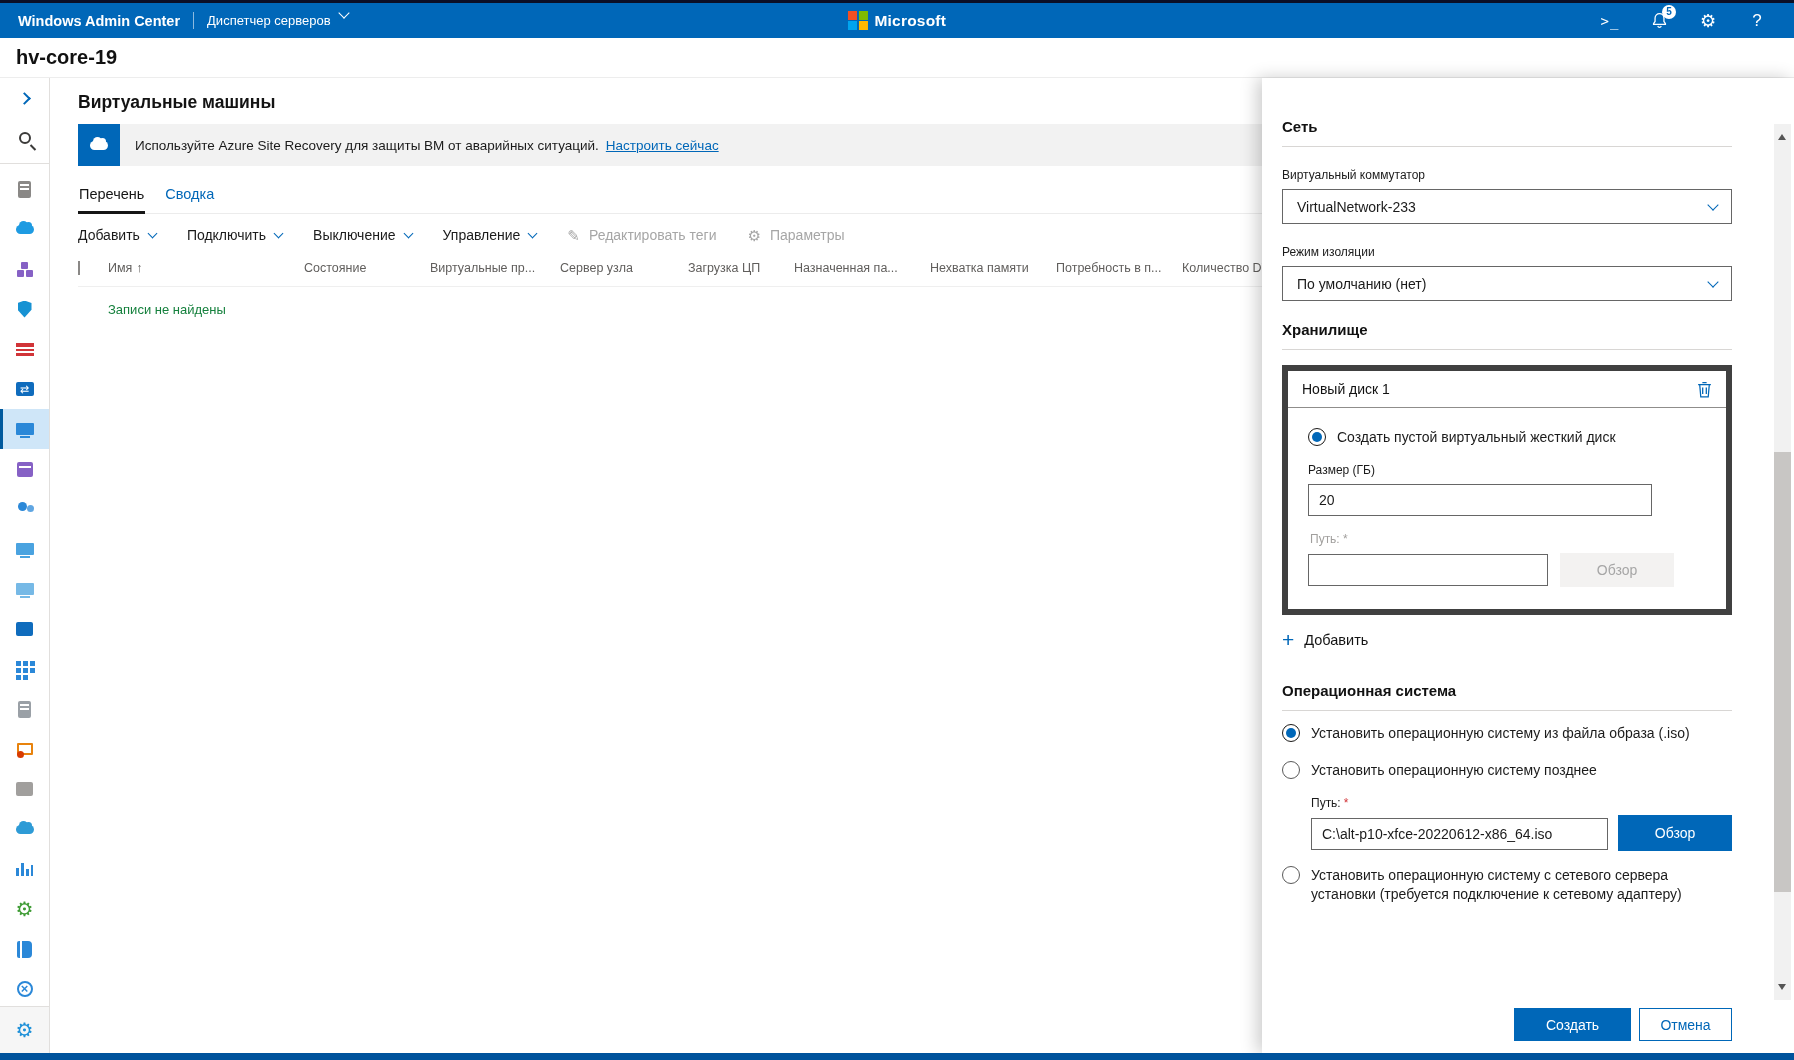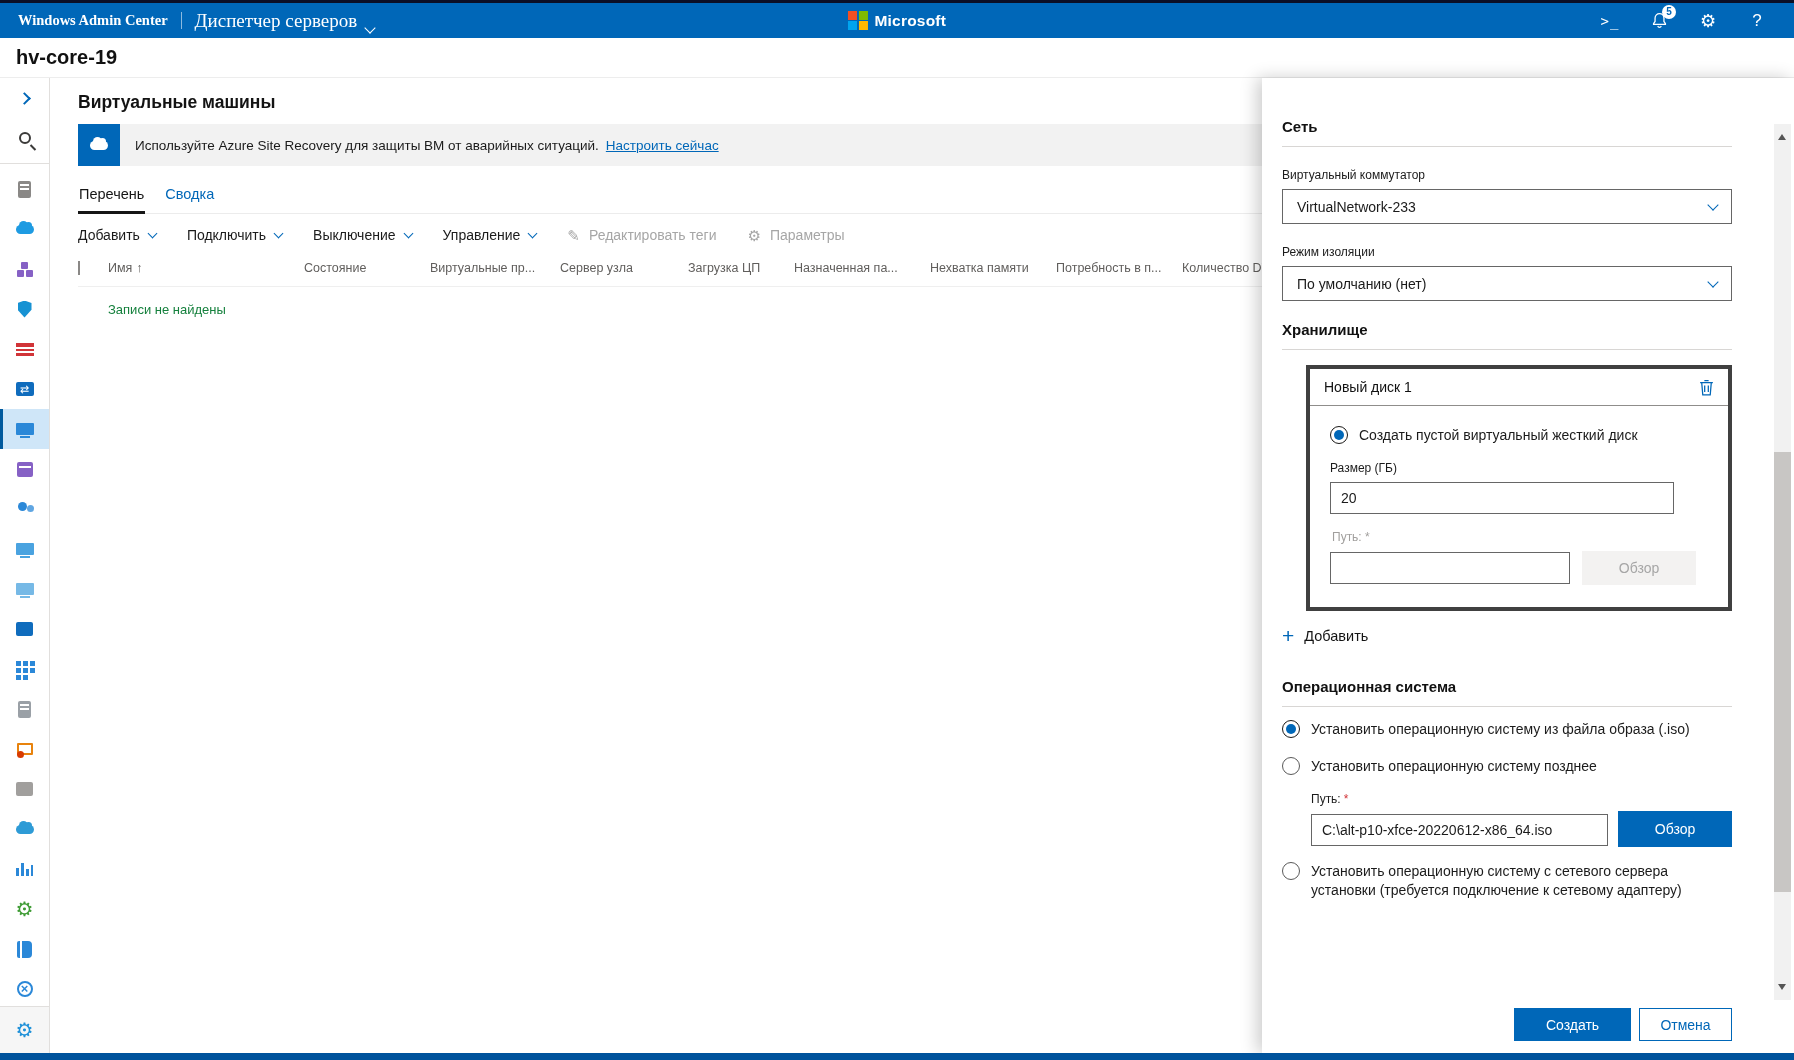--- a/index.html
+++ b/index.html
@@ -2,24 +2,24 @@
 <html><head>
 <meta charset="utf-8">
 <style>
   * { margin:0; padding:0; box-sizing:border-box; }
   html,body { width:1794px; height:1060px; overflow:hidden; }
   body { font-family:"Liberation Sans",sans-serif; background:#fff; position:relative; color:#1b1b1b; }
 
   
   .top-edge { position:absolute; top:0; left:0; right:0; height:3px; background:#0b0f26; z-index:50; }
   .topbar { position:absolute; top:3px; left:0; right:0; height:35px; background:#0067b8; display:flex; align-items:center; color:#fff; z-index:40; }
-  .tb-left { display:flex; align-items:center; gap:13px; padding-left:18px;font-family:Liberation Serif, serif; }
+  .tb-left { display:flex; align-items:center; gap:13px; padding-left:18px; }
   .app-title { font-size:14.5px; font-weight:bold; }
   .tb-sep { width:1px; height:17px; background:rgba(255,255,255,.55); }
-  .solution { font-size:19px; display:flex; align-items:flex-end; gap:9px; cursor:pointer; }
+  .solution { font-size:13px; display:flex; align-items:flex-start; gap:9px; cursor:pointer; }
   .chev-w { width:8px; height:8px; border-right:1.5px solid #fff; border-bottom:1.5px solid #fff; transform:rotate(45deg); margin-top:-4px; }
   .tb-center { position:absolute; left:50%; transform:translateX(-50%); display:flex; align-items:center; gap:7px; }
   .ms-grid { display:grid; grid-template-columns:9px 9px; gap:1.5px; }
   .ms-sq { width:9px; height:9px; }
   .brand { font-size:15.5px; font-weight:bold; letter-spacing:.2px; }
   .tb-right { margin-left:auto; display:flex; align-items:center; gap:27px; padding-right:26px; }
   .tb-ico { position:relative; display:flex; align-items:center; justify-content:center; width:22px; height:22px; cursor:pointer; }
   .term { font-family:"DejaVu Sans Mono",monospace; font-size:14px; letter-spacing:1px; }
   .badge { position:absolute; top:-5px; right:-6px; width:14px; height:14px; border-radius:50%; background:#fff; color:#0067b8; font-size:10px; font-weight:bold; display:flex; align-items:center; justify-content:center; }
   .gear-glyph { font-size:18px; line-height:1; }
@@ -104,21 +104,21 @@
   .empty { margin-top:15px; margin-left:30px; font-size:13px; color:#15803d; }
 
   
   .panel { position:absolute; top:78px; right:0; bottom:7px; width:532px; background:#fff; box-shadow:-5px 0 16px rgba(0,0,0,.20); z-index:20; padding:20px 62px 0 20px; }
   .panel-title { font-size:19px; font-weight:bold; color:#111; }
   .sec-h { margin-top:20px; font-size:15px; font-weight:bold; color:#111; }
   .sec-rule { margin-top:11px; height:1px; background:#d8d6d4; }
   .fld-label { margin-top:21px; font-size:12px; color:#1b1b1b; }
   .selectbox { margin-top:7px; height:35px; border:1px solid #666; display:flex; align-items:center; justify-content:space-between; padding:0 14px; font-size:14px; color:#1b1b1b; cursor:pointer; background:#fff; }
   .selectbox .chev-b { width:8px; height:8px; }
-  .card { margin-top:15px; border:4px solid #404040;margin-left:24px; }
+  .card { margin-top:15px; border:6px solid #404040; }
   .card-head { height:37px; display:flex; align-items:center; justify-content:space-between; padding:0 14px; border-bottom:1px solid #8f8d8b; font-size:14px; color:#111; }
   .trash { cursor:pointer; display:flex; }
   .card-body { padding:2px 20px 22px; }
   .radio-row { display:flex; align-items:flex-start; gap:11px; margin-top:18px; font-size:14px; color:#1b1b1b; cursor:pointer; }
   .radio { width:18px; height:18px; border-radius:50%; border:1px solid #5a5a5a; background:#fff; flex:none; position:relative; }
   .radio.on { border-color:#1b1a19; }
   .radio.on::after { content:""; position:absolute; left:3px; top:3px; right:3px; bottom:3px; border-radius:50%; background:#0067b8; }
   .radio-label { line-height:19px; }
   .small-label { font-size:12px; color:#1b1b1b; margin-top:16px; }
   .small-label.dim { color:#a19f9d; margin-left:2px; }

